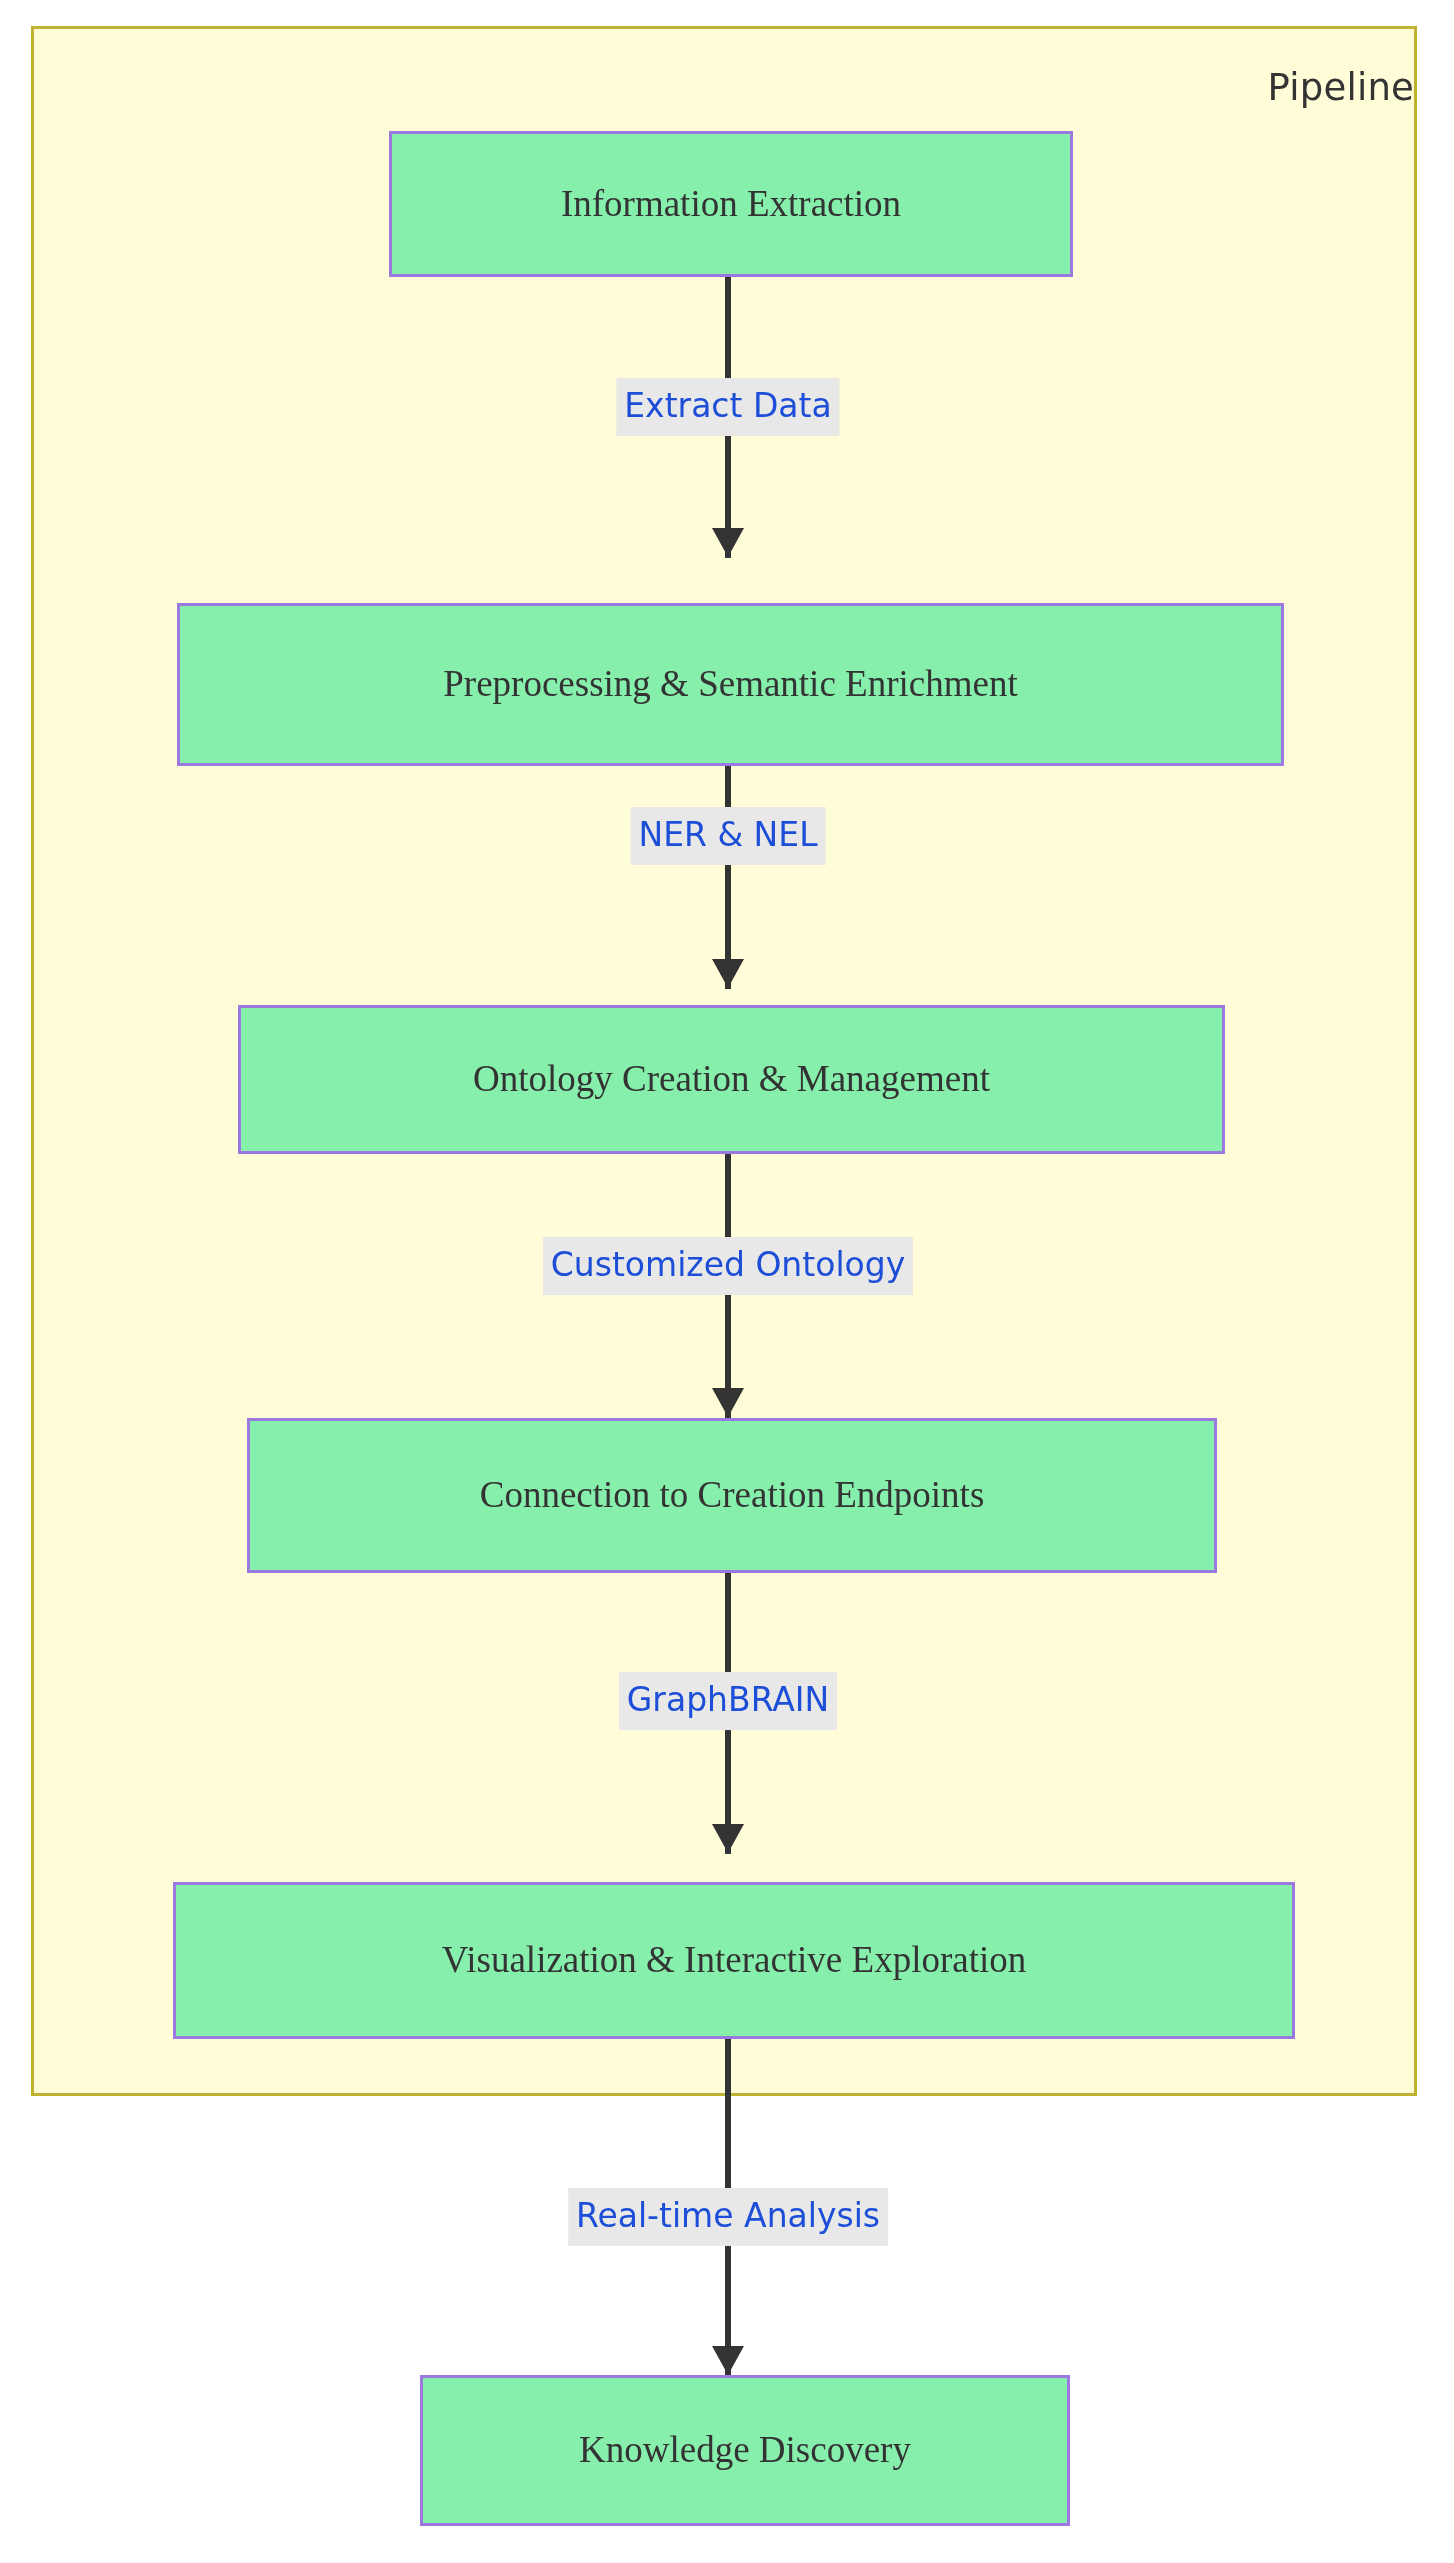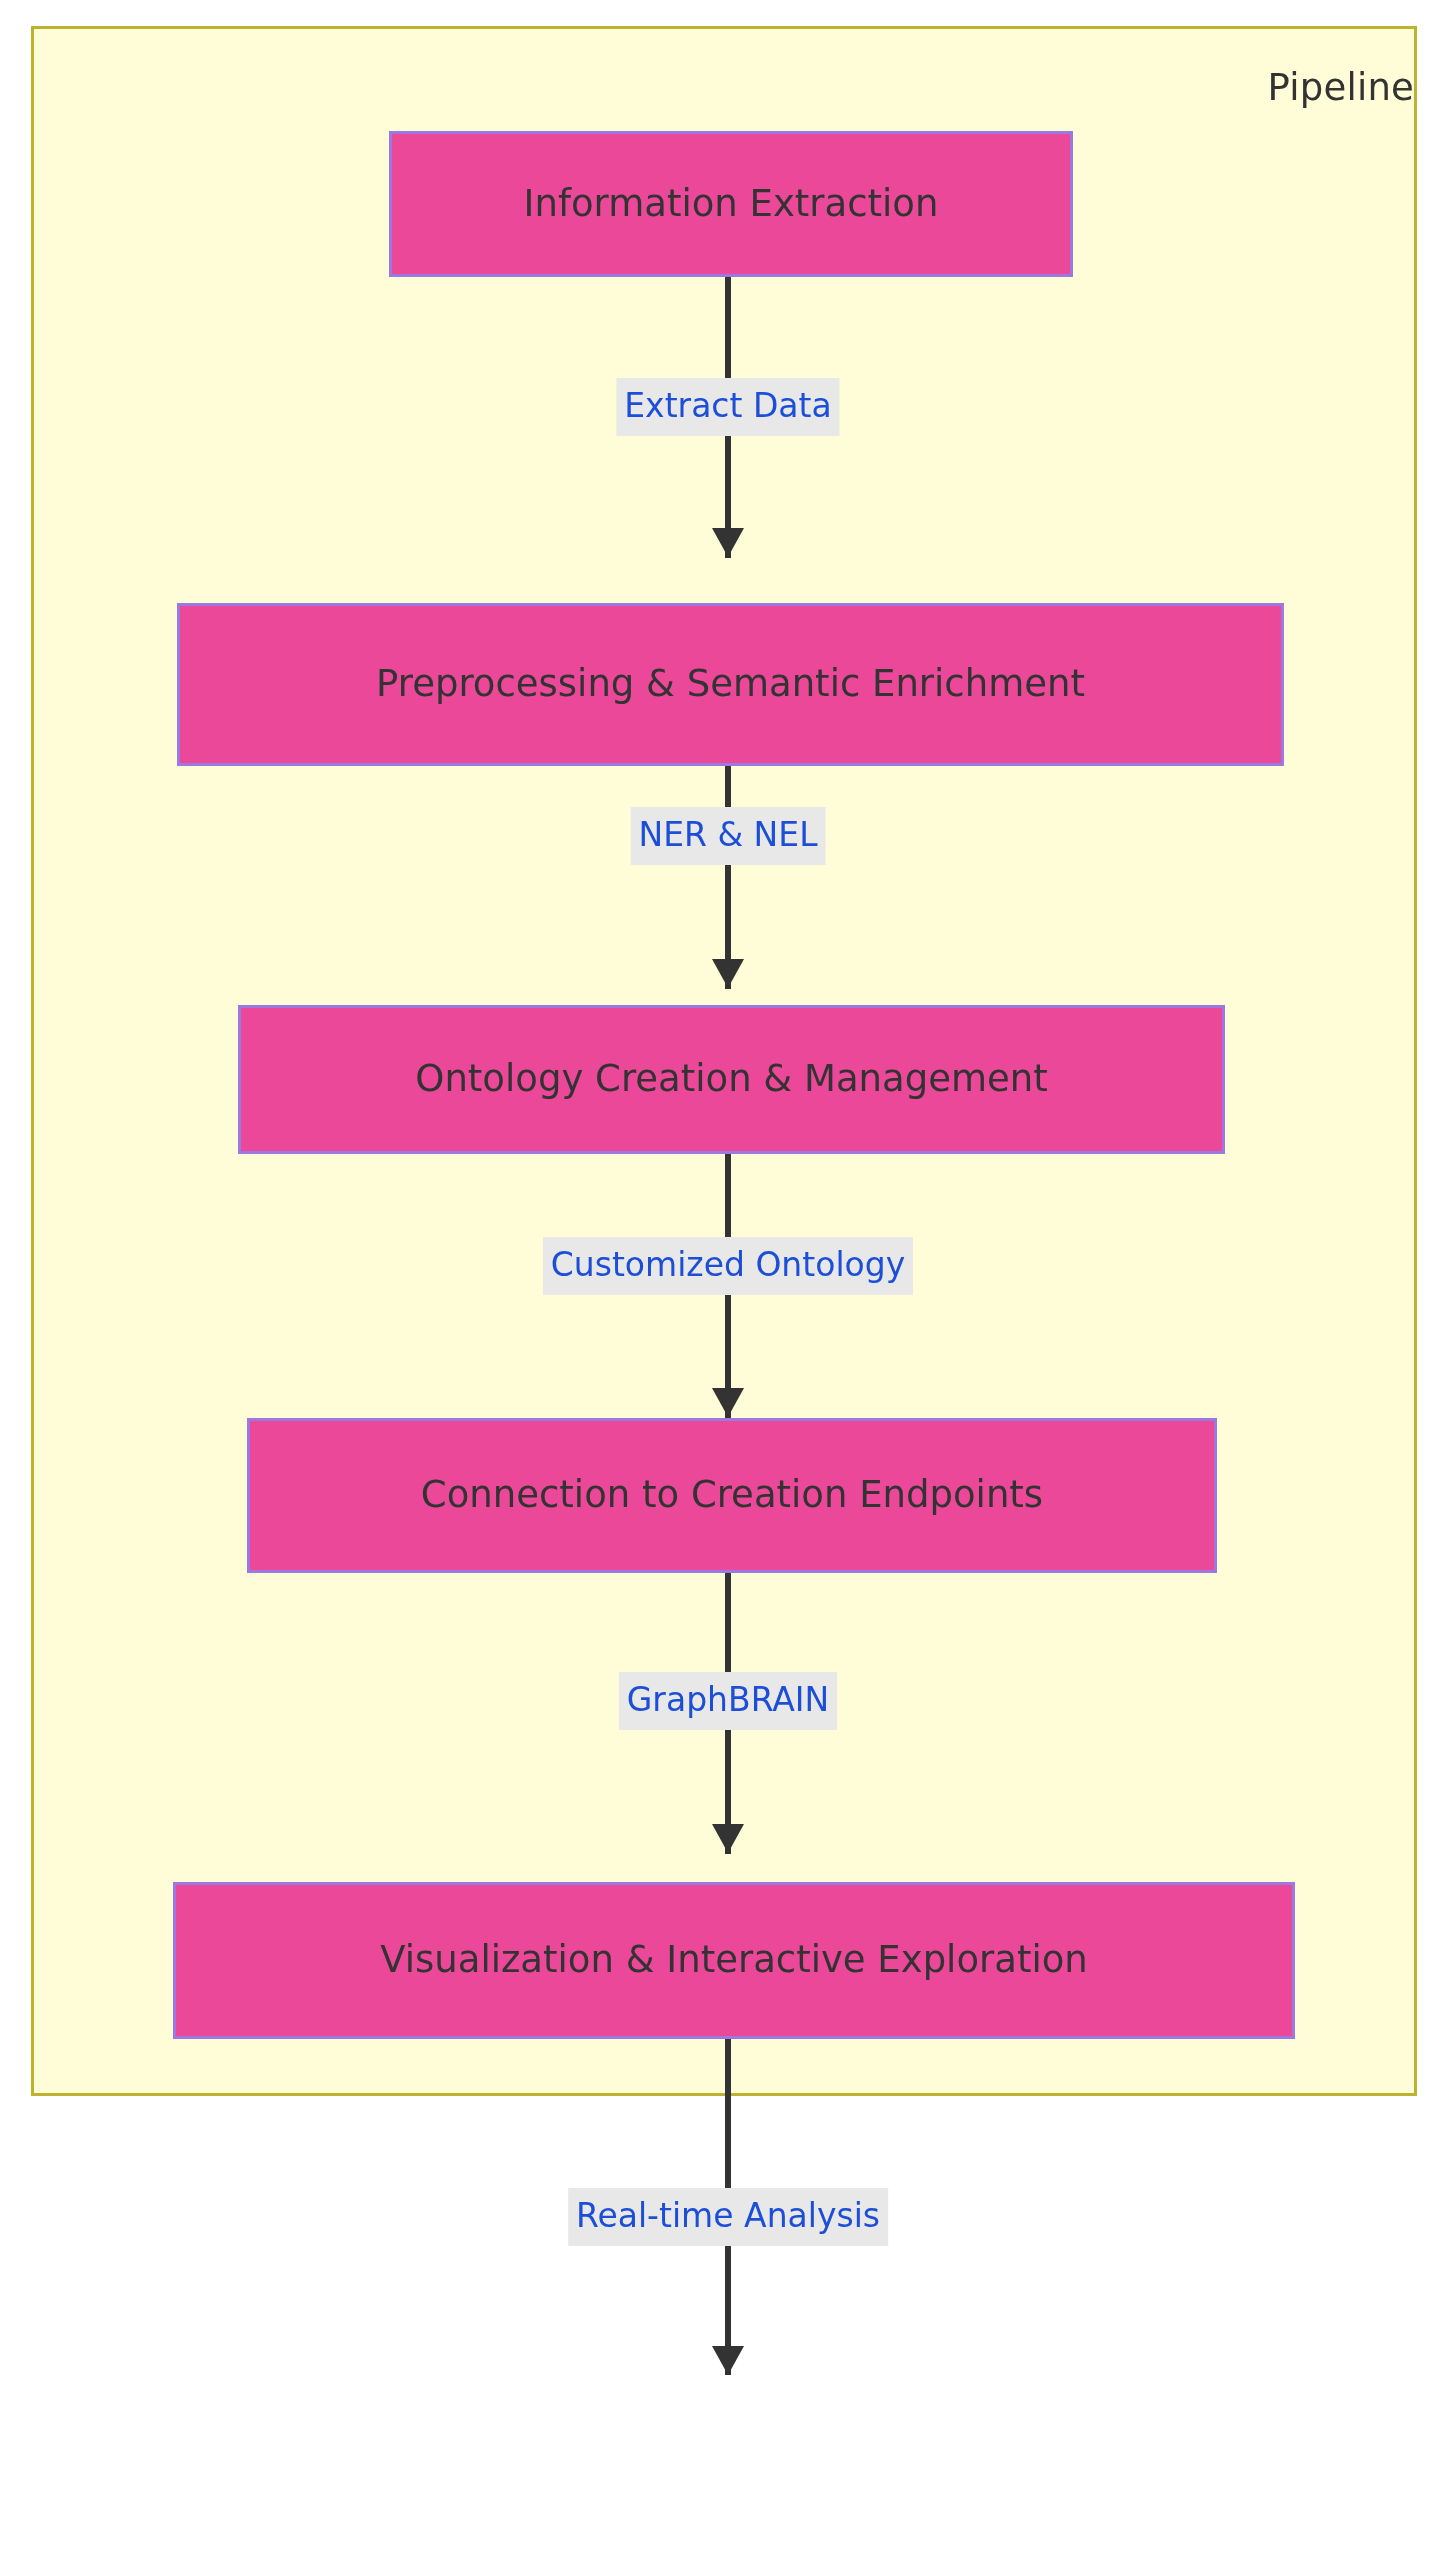--- a/index.html
+++ b/index.html
@@ -43,31 +43,32 @@
     font-size: 37px;
     color: #333333;
     line-height: 1;
     letter-spacing: 0.2px;
     margin-left: 28px;
   }
 
   
   .node {
     position: absolute;
-    background: #ec4899;
+    background: #86efac;
     border: 3.9px solid #9b79e0;
     box-sizing: border-box;
     display: flex;
     align-items: center;
     justify-content: center;
     color: #333333;
     font-size: 37px;
     line-height: 1.1;
     white-space: nowrap;
     z-index: 3;
+    font-family: Liberation Serif, serif;
   }
 
   
   #node-ie       { left: 389px;  top: 131px;  width: 684px;  height: 146px; }
   #node-prep     { left: 177px;  top: 559px;  width: 1107px; height: 163px; margin-top: 44px; }
   #node-onto     { left: 238px;  top: 989px; width: 987px; height: 149px; margin-top: 16px; }
   #node-conn     { left: 247px;  top: 1418px; width: 970px; height: 155px; }
   #node-vis      { left: 173px;  top: 1854px; width: 1122px; height: 157px; margin-top: 28px; }
   #node-know     { left: 420px;  top: 2375px; width: 650px;  height: 151px; }
 
@@ -149,15 +150,16 @@
   <div class="edge-label" id="label-2">NER &amp; NEL</div>
   <div class="edge-label" id="label-3">Customized Ontology</div>
   <div class="edge-label" id="label-4">GraphBRAIN</div>
   <div class="edge-label" id="label-5">Real-time Analysis</div>
 
   <div class="node" id="node-ie">Information Extraction</div>
   <div class="node" id="node-prep">Preprocessing &amp; Semantic Enrichment</div>
   <div class="node" id="node-onto">Ontology Creation &amp; Management</div>
   <div class="node" id="node-conn">Connection to Creation Endpoints</div>
   <div class="node" id="node-vis">Visualization &amp; Interactive Exploration</div>
+  <div class="node" id="node-know">Knowledge Discovery</div>
 
 </div>
 
 
 </body></html>

